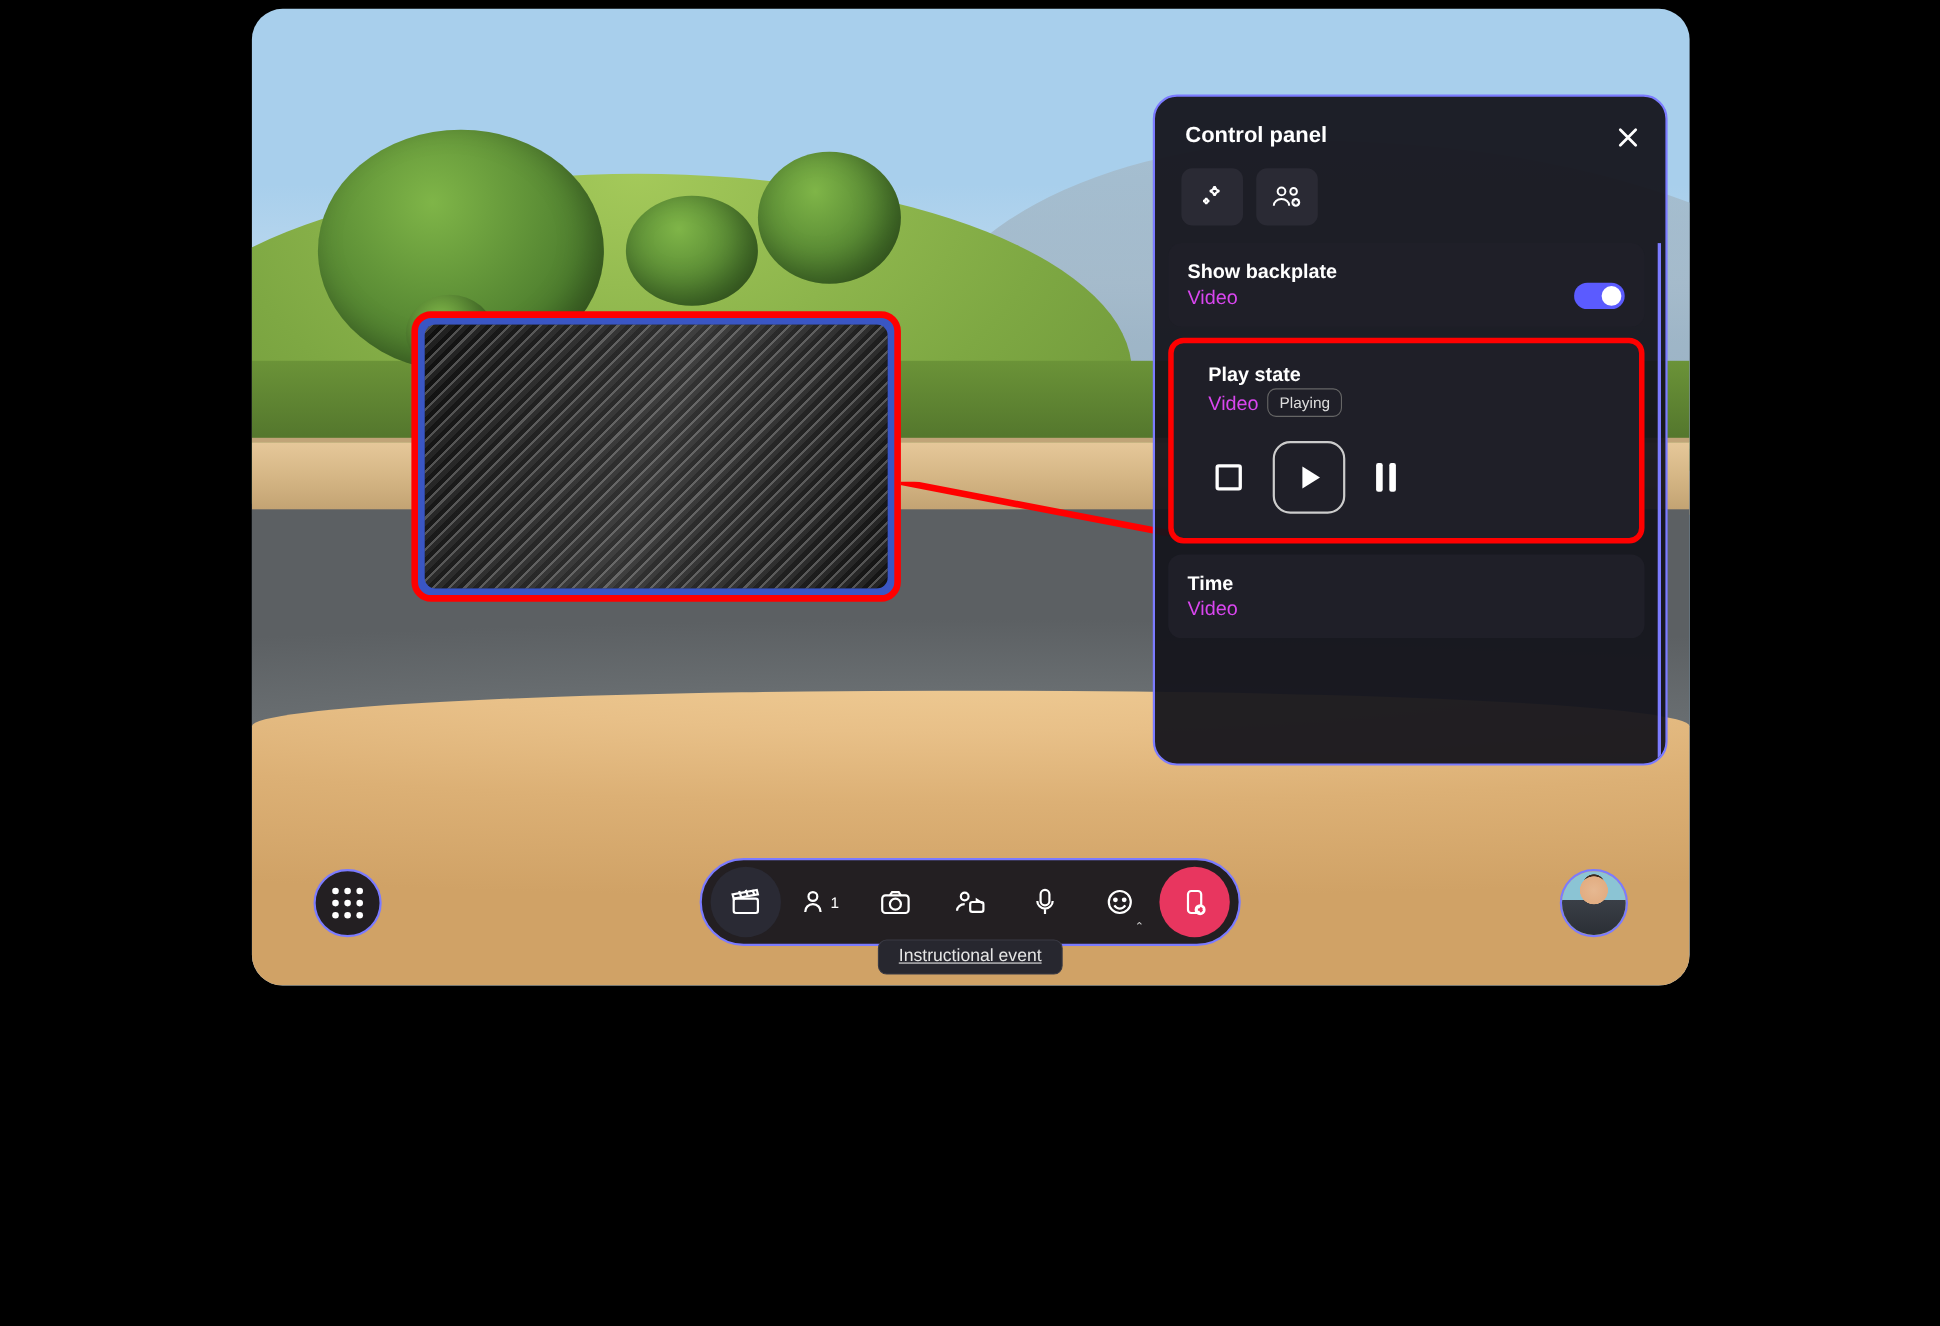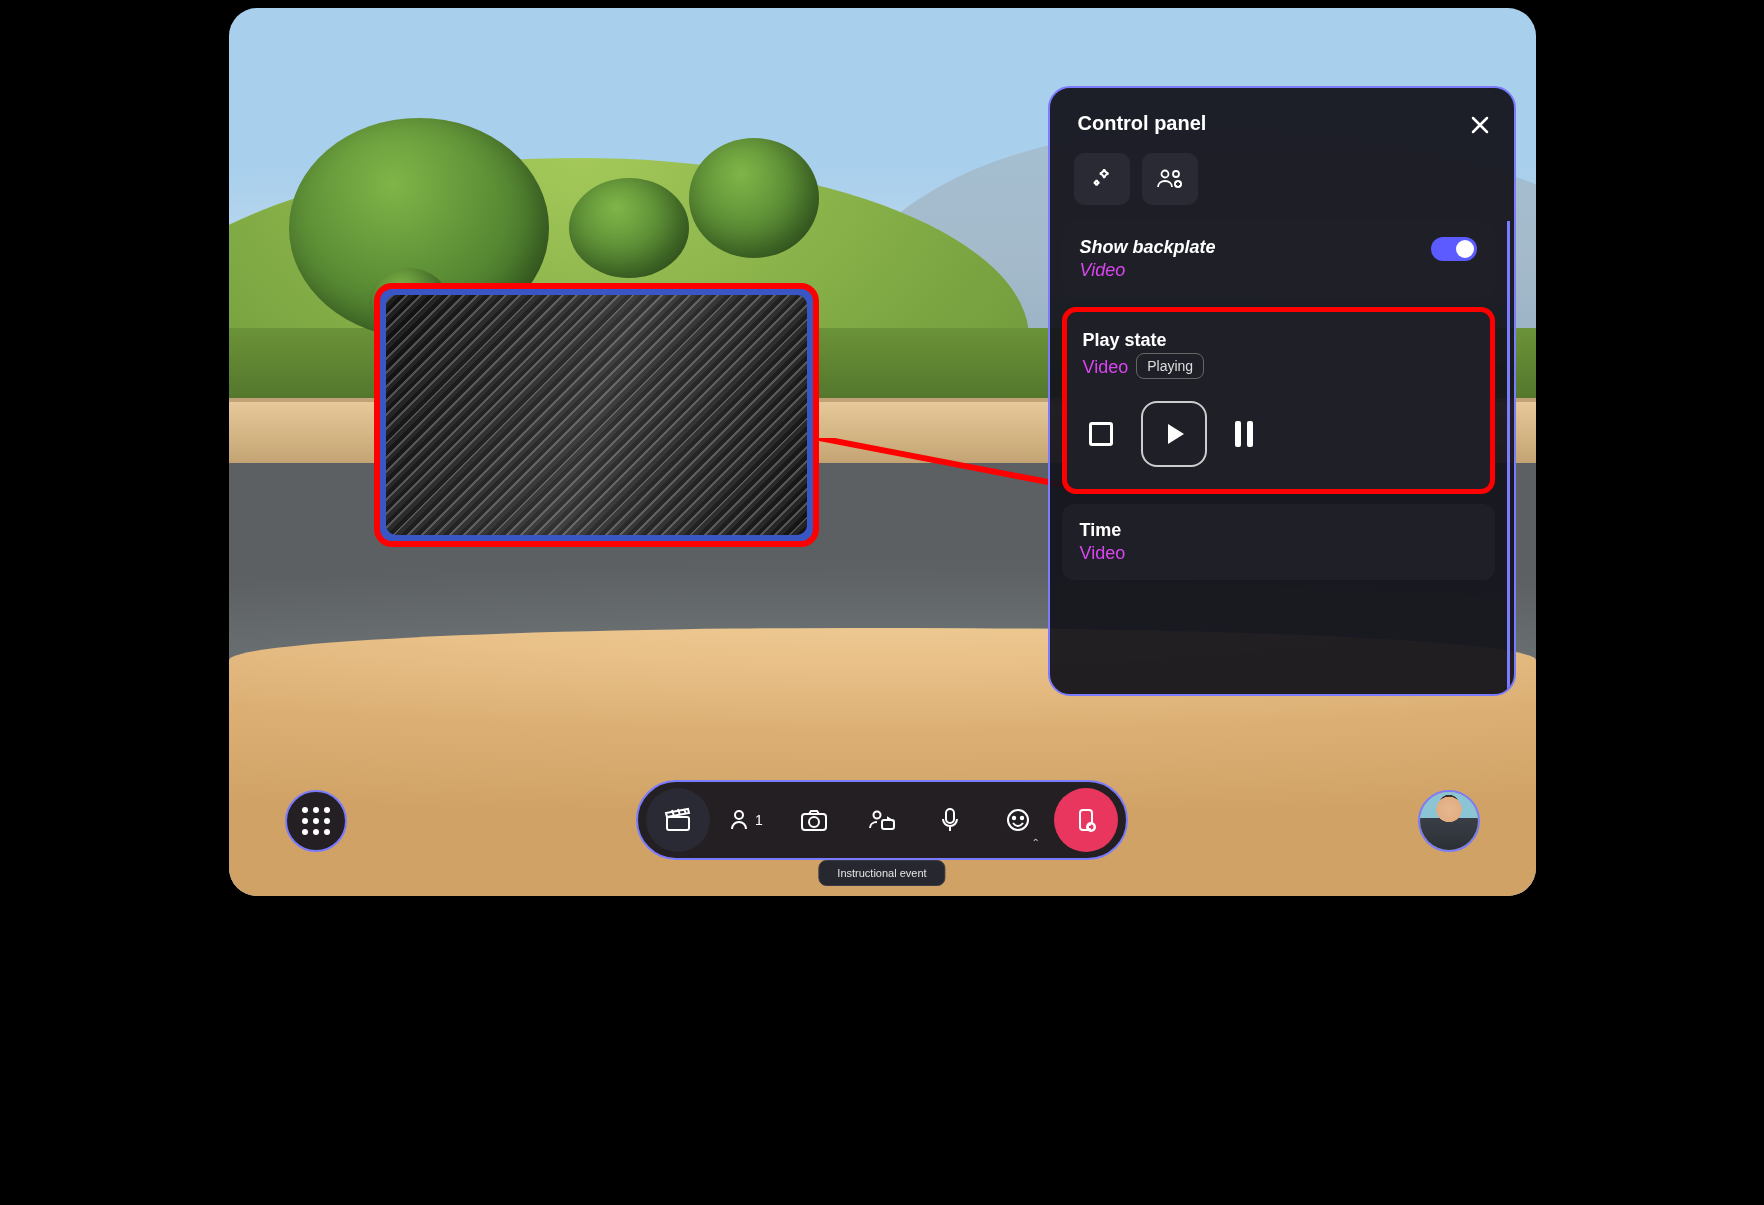--- a/index.html
+++ b/index.html
@@ -136,36 +136,36 @@
   .section-head {
     display:flex; justify-content:space-between; align-items:center;
     padding:14px 16px; font-size:19px; font-weight:600;
     cursor:pointer;
   }
   .card {
     background:#1f1f28; border-radius:12px; padding:16px 18px;
     margin-bottom:10px;
   }
   .card-row {
-    display:flex; justify-content:space-between; align-items:flex-start;font-style:italic;
+    display:flex; justify-content:space-between; align-items:flex-end;
   }
   .card-title { font-size:18px; font-weight:600; }
   .card-sub { font-size:18px; color:#d946ef; margin-top:2px; }
   .toggle {
     width:46px; height:24px; border-radius:12px; background:#5b5bff;
     position:relative; cursor:pointer;
   }
   .toggle::after{
     content:''; position:absolute; right:3px; top:3px;
     width:18px; height:18px; border-radius:50%; background:#fff;
   }
 
   .playstate-card {
     border: 5px solid #ff0000; border-radius:14px;
-    background:#1f1f28; padding:18px 18px 22px 16px;
+    background:#1f1f28; padding:18px 18px 22px 32px;
     margin:6px 0 10px 0;
   }
   .badge {
     display:inline-block; border:1px solid #666; border-radius:8px;
     padding:4px 10px; font-size:14px; color:#ddd; margin-left:8px;
   }
   .play-controls {
     display:flex; align-items:center; gap:28px; margin-top:22px;
     padding-left:6px;
   }
@@ -228,22 +228,23 @@
       radial-gradient(circle at 50% 30%, #e6b891 0%, #e2ad82 25%, transparent 26%),
       radial-gradient(circle at 50% 22%, #3b2a1f 0%, #3b2a1f 18%, transparent 19%),
       linear-gradient(to bottom, transparent 45%, #3a3f47 45%, #2b2f35 100%),
       #8bc4d4;
   }
 
   
   .tooltip {
     position:absolute; bottom:10px; left:50%; transform:translateX(-50%);
     background:#27272f; color:#e5e5e5;
-    padding:6px 18px; border-radius:8px; font-size:11px;
+    padding:6px 18px; border-radius:8px; font-size:16px;
     border:1px solid #3a3a44;
+    text-decoration:underline;
   }
 
   svg { display:block; }
 </style>
 </head>
 <body>
 
 <div class="viewport">
   <div class="env">
     <div class="hill2"></div>

